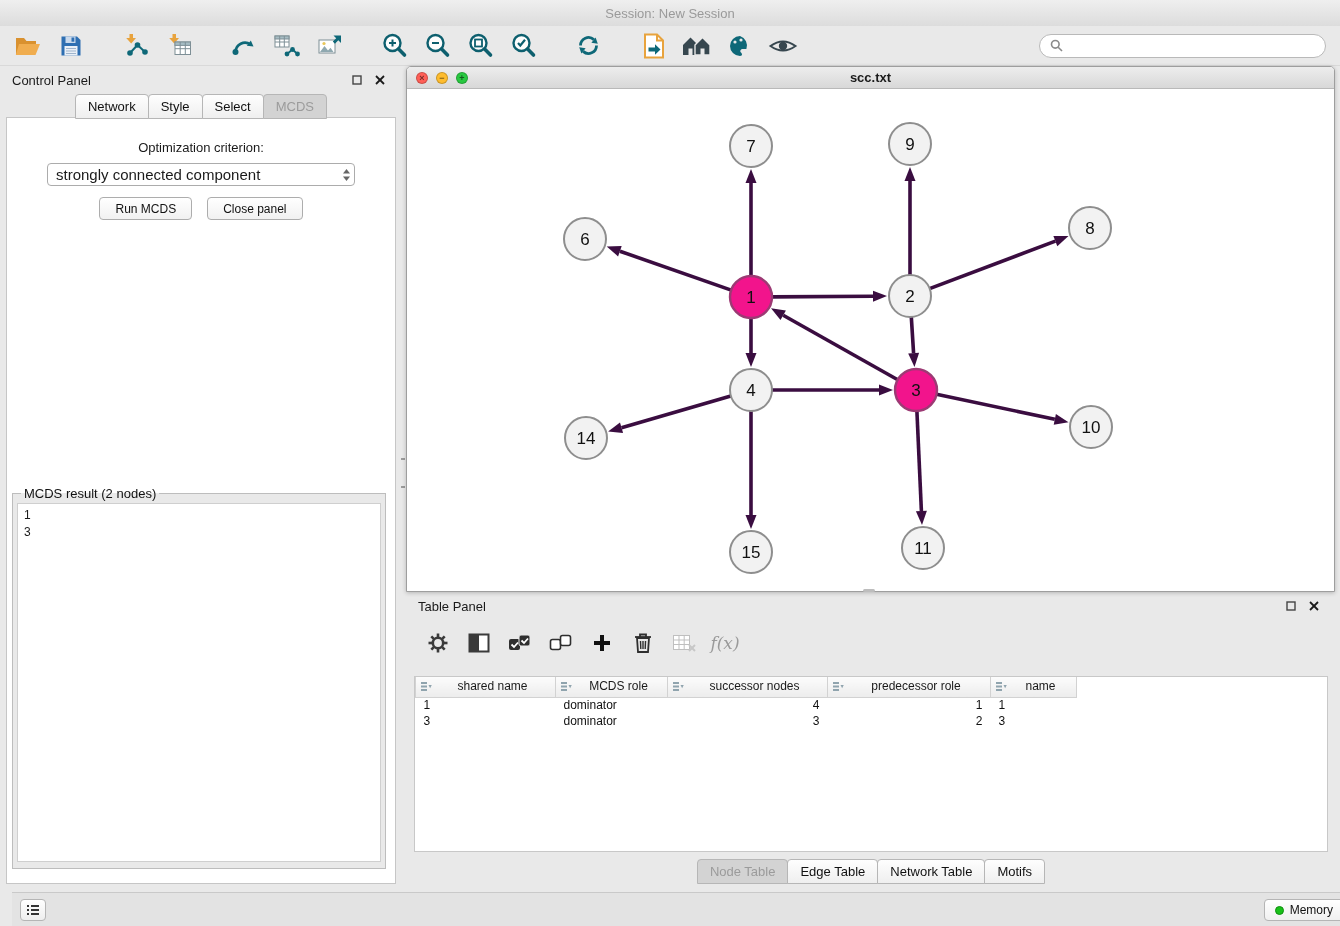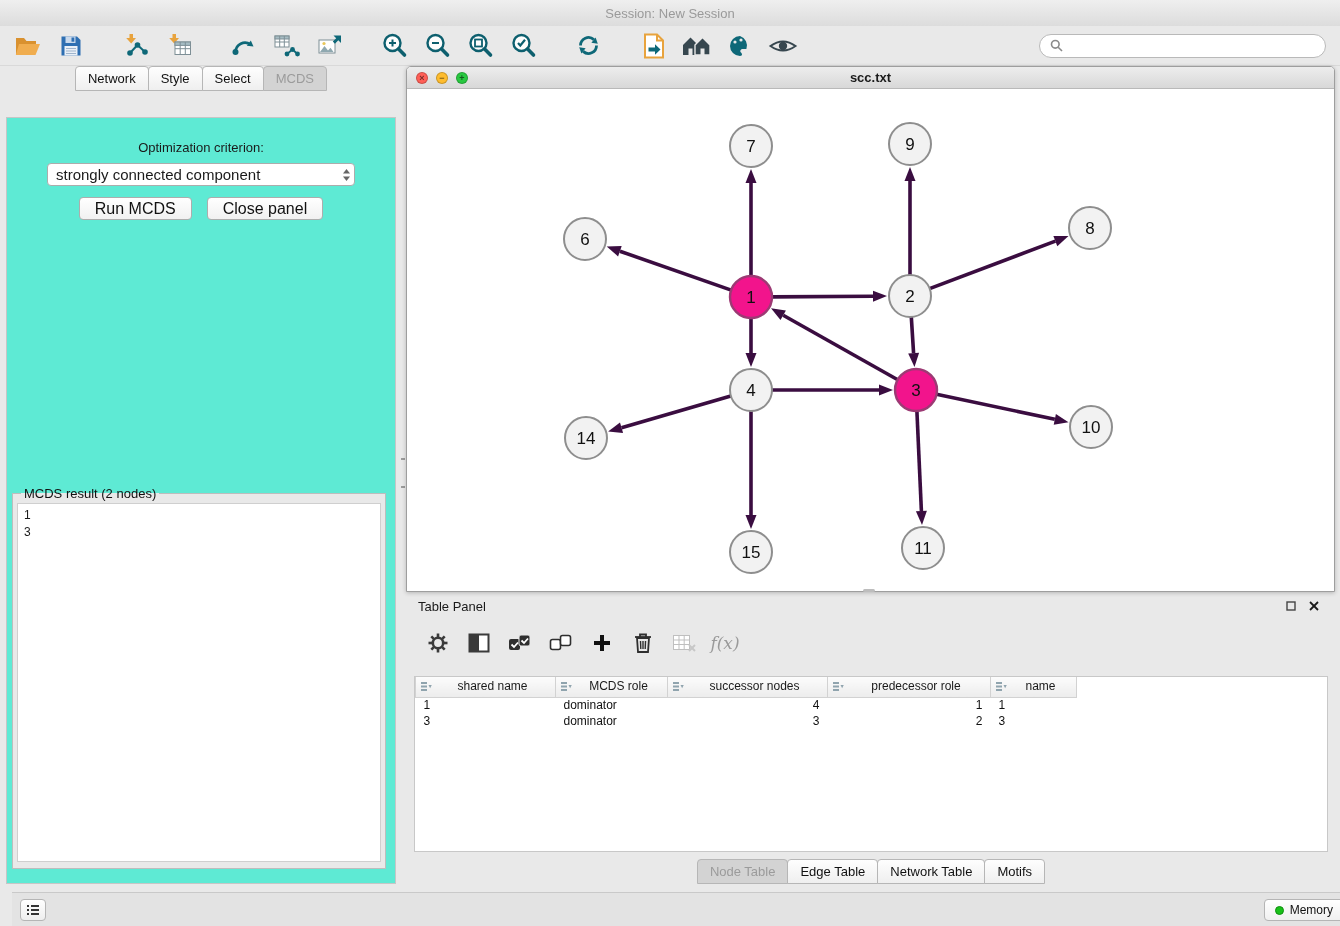--- a/index.html
+++ b/index.html
@@ -49,31 +49,31 @@
   .tab {
     padding: 4px 12px 4px; font-size: 13px;
     background: linear-gradient(#FEFEFE, #EFEFEF);
     border: 1px solid #B6B6B6; margin-right: -1px; margin-bottom: -1px;
     border-radius: 4px 4px 0 0; color: #111; white-space: nowrap;
   }
   .tab.active { background: #D3D3D3; color: #9B9B9B; }
 
   
   .control-panel { position: absolute; left: 0; top: 66px; width: 401px; height: 826px; }
-  .cp-body { position: absolute; top: 51px; left: 6px; right: 5px; bottom: 8px; border: 1px solid #C6C6C6; background: #5eead4; }
+  .cp-body { position: absolute; top: 51px; left: 6px; right: 5px; bottom: 8px; border: 1px solid #C6C6C6; background: #ffffff; }
   .opt-label { margin-top: 22px; text-align: center; }
   .combo {
     width: 308px; height: 23px; margin: 8px auto 0;
     background: #fff; border: 1px solid #ACACAC; border-radius: 4px;
     display: flex; align-items: center; padding-left: 8px; padding-right: 3px; font-size: 15px;
   }
   .combo .val { flex: 1; }
   .btn-row { display: flex; justify-content: center; gap: 15px; margin-top: 11px; }
   .btn {
-    height: 23px; padding: 0 15px; font-size: 16px; font-family: inherit;
+    height: 23px; padding: 0 15px; font-size: 12px; font-family: inherit;
     background: linear-gradient(#FFFFFF, #F1F1F1);
     border: 1px solid #ADADAD; border-radius: 4px; color: #111;
   }
   .result-fieldset {
     position: absolute; left: 5px; right: 9px; top: 368px; bottom: 14px;
     border: 1px solid #BDBDBD; padding: 2px 4px 6px; background: #E9E9E9;
   }
   .result-fieldset legend { font-size: 13px; padding: 0 3px; margin-left: 4px; color: #111; }
   .result-area {
     width: 100%; height: 100%; background: #fff; border: 1px solid #CFCFCF;
@@ -318,20 +318,37 @@
   <div class="searchbox">
     <svg width="13" height="13" viewBox="0 0 13 13">
       <circle cx="5.3" cy="5.3" r="3.8" fill="none" stroke="#8A8A8A" stroke-width="1.6"></circle>
       <line x1="8.2" y1="8.2" x2="12" y2="12" stroke="#8A8A8A" stroke-width="1.6"></line>
     </svg>
     <input placeholder="" style="">
   </div>
 </div>
 
 <div class="control-panel">
+  <div class="panel-header">
+    <span>Control Panel</span>
+    <span class="spacer"></span>
+    <span class="winbtn">
+      <svg width="10" height="10" viewBox="0 0 10 10">
+          <rect x="1" y="1" width="8" height="8" fill="none" stroke="#444" stroke-width="1.4"></rect>
+        </svg>
+    </span>
+    <span class="winbtn">
+      <svg width="10" height="10" viewBox="0 0 10 10">
+          <g stroke="#1a1a1a" stroke-width="1.8">
+            <line x1="1" y1="1" x2="9" y2="9"></line>
+            <line x1="9" y1="1" x2="1" y2="9"></line>
+          </g>
+        </svg>
+    </span>
+  </div>
   <div class="tabbar">
     <span class="tab">Network</span>
     <span class="tab">Style</span>
     <span class="tab">Select</span>
     <span class="tab active">MCDS</span>
   </div>
   <div class="cp-body">
     <div class="opt-label">Optimization criterion:</div>
     <div class="combo">
       <span class="val">strongly connected component</span>

